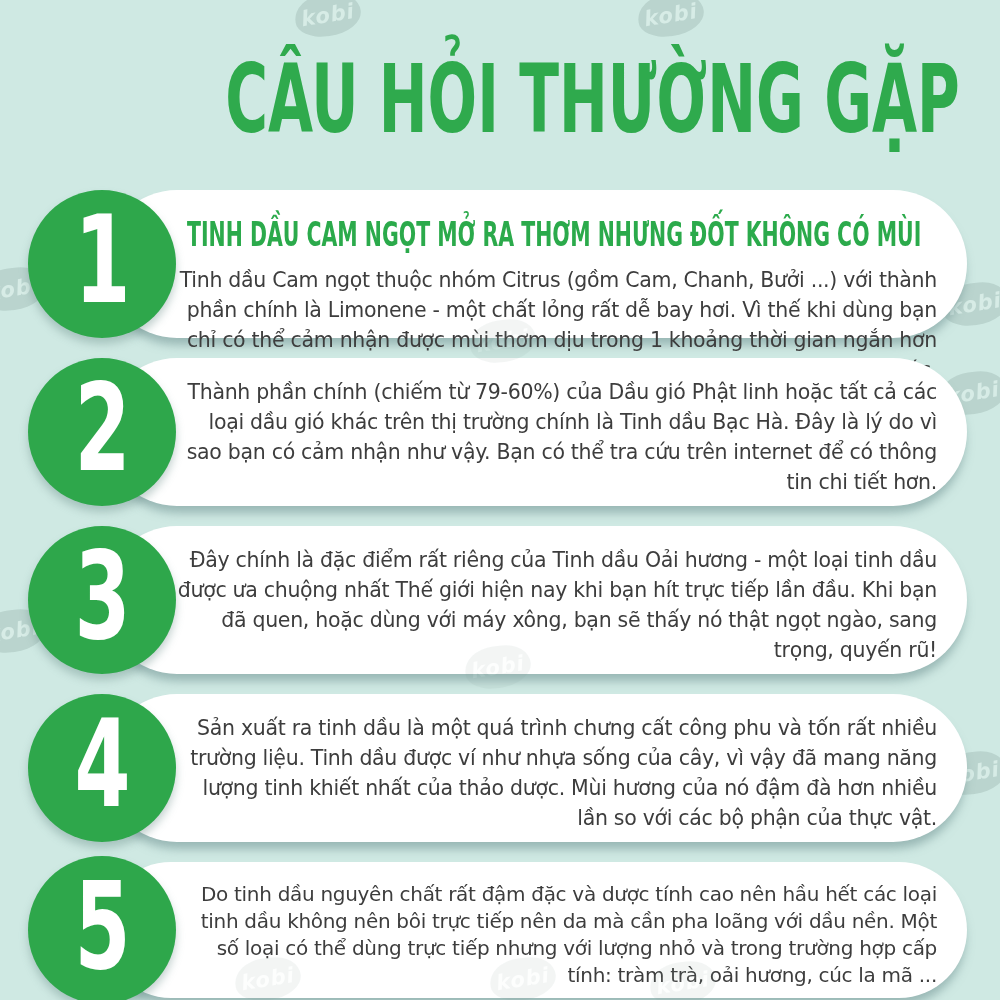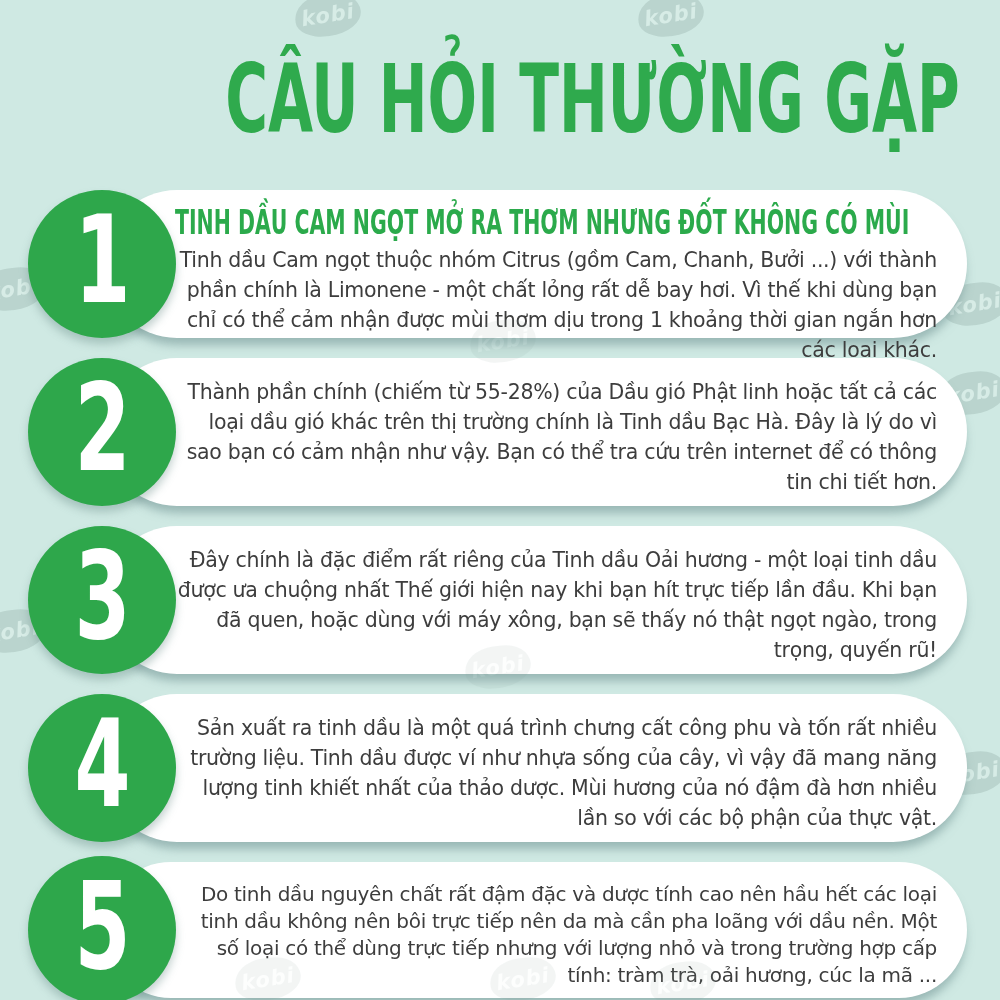--- a/index.html
+++ b/index.html
@@ -35,21 +35,21 @@
     background:#2ea74b;border-radius:50%;
     display:flex;align-items:center;justify-content:center;
     box-shadow:0 6px 8px rgba(106,140,134,0.4);
     z-index:2;
   }
   .num-circle .num{
     color:#ffffff;font-weight:bold;font-size:122px;line-height:1;
     display:inline-block;transform:scaleX(0.66);padding-bottom:8px;
   }
   .faq-question{
-    margin:0;height:36px;line-height:36px;
+    margin:12px;height:36px;line-height:36px;
     color:#2baa4b;font-weight:bold;font-size:33px;letter-spacing:0;
   }
   .faq-question .fit{
     display:inline-block;white-space:nowrap;transform-origin:left center;line-height:1;
   }
   .faq-answer{
     margin:4px 0 0 0;
     color:#3d3d3d;font-size:20.5px;line-height:30px;letter-spacing:-0.3px;text-align:right;
   }
   .faq-item.short .faq-answer{line-height:27px;font-size:20px;}
@@ -121,30 +121,30 @@
       <h2 class="faq-question"><span class="fit" style="transform: scaleX(0.62);">TINH DẦU CAM NGỌT MỞ RA THƠM NHƯNG ĐỐT KHÔNG CÓ MÙI</span></h2>
       <p class="faq-answer">Tinh dầu Cam ngọt thuộc nhóm Citrus (gồm Cam, Chanh, Bưởi ...) với thành phần chính là Limonene - một chất lỏng rất dễ bay hơi. Vì thế khi dùng bạn chỉ có thể cảm nhận được mùi thơm dịu trong 1 khoảng thời gian ngắn hơn các loại khác.</p>
     </div>
   </section>
 
   <section class="faq-item">
     <div class="num-circle">
         <span class="num">2</span>
       </div>
     <div class="faq-card">
-      <p class="faq-answer">Thành phần chính (chiếm từ 55-28%) của Dầu gió Phật linh hoặc tất cả các loại dầu gió khác trên thị trường chính là Tinh dầu Bạc Hà. Đây là lý do vì sao bạn có cảm nhận như vậy. Bạn có thể tra cứu trên internet để có thông tin chi tiết hơn.</p>
+      <p class="faq-answer">Thành phần chính (chiếm từ 79-60%) của Dầu gió Phật linh hoặc tất cả các loại dầu gió khác trên thị trường chính là Tinh dầu Bạc Hà. Đây là lý do vì sao bạn có cảm nhận như vậy. Bạn có thể tra cứu trên internet để có thông tin chi tiết hơn.</p>
     </div>
   </section>
 
   <section class="faq-item">
     <div class="num-circle">
         <span class="num">3</span>
       </div>
     <div class="faq-card">
-      <p class="faq-answer">Đây chính là đặc điểm rất riêng của Tinh dầu Oải hương - một loại tinh dầu được ưa chuộng nhất Thế giới hiện nay khi bạn hít trực tiếp lần đầu. Khi bạn đã quen, hoặc dùng với máy xông, bạn sẽ thấy nó thật ngọt ngào, trong trọng, quyến rũ!</p>
+      <p class="faq-answer">Đây chính là đặc điểm rất riêng của Tinh dầu Oải hương - một loại tinh dầu được ưa chuộng nhất Thế giới hiện nay khi bạn hít trực tiếp lần đầu. Khi bạn đã quen, hoặc dùng với máy xông, bạn sẽ thấy nó thật ngọt ngào, sang trọng, quyến rũ!</p>
     </div>
   </section>
 
   <section class="faq-item">
     <div class="num-circle">
         <span class="num">4</span>
       </div>
     <div class="faq-card">
       <p class="faq-answer">Sản xuất ra tinh dầu là một quá trình chưng cất công phu và tốn rất nhiều trường liệu. Tinh dầu được ví như nhựa sống của cây, vì vậy đã mang năng lượng tinh khiết nhất của thảo dược. Mùi hương của nó đậm đà hơn nhiều lần so với các bộ phận của thực vật.</p>
     </div>

